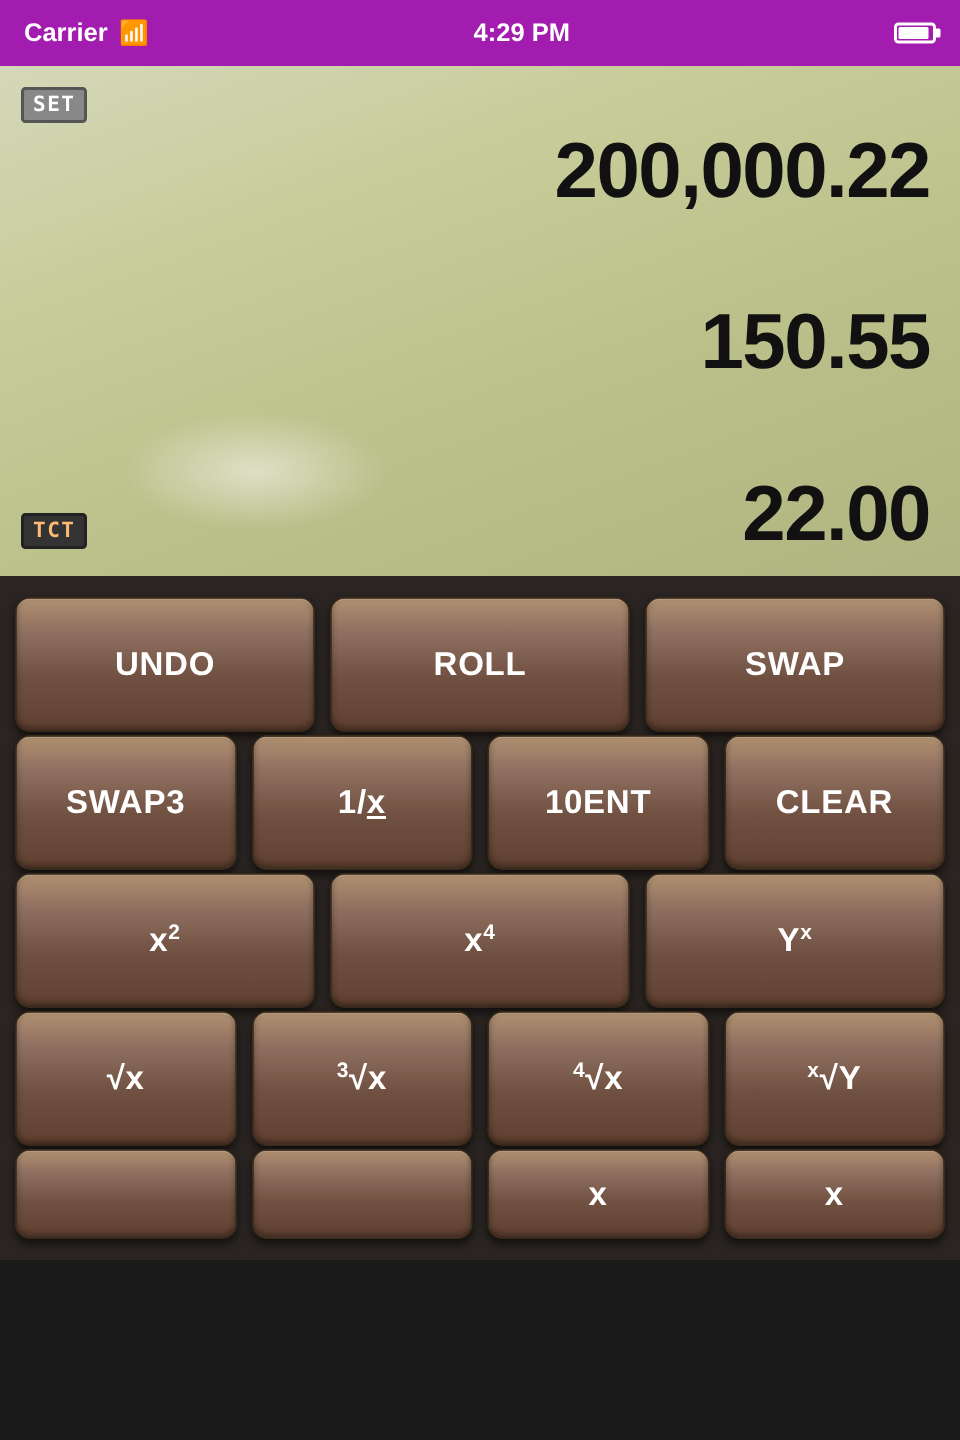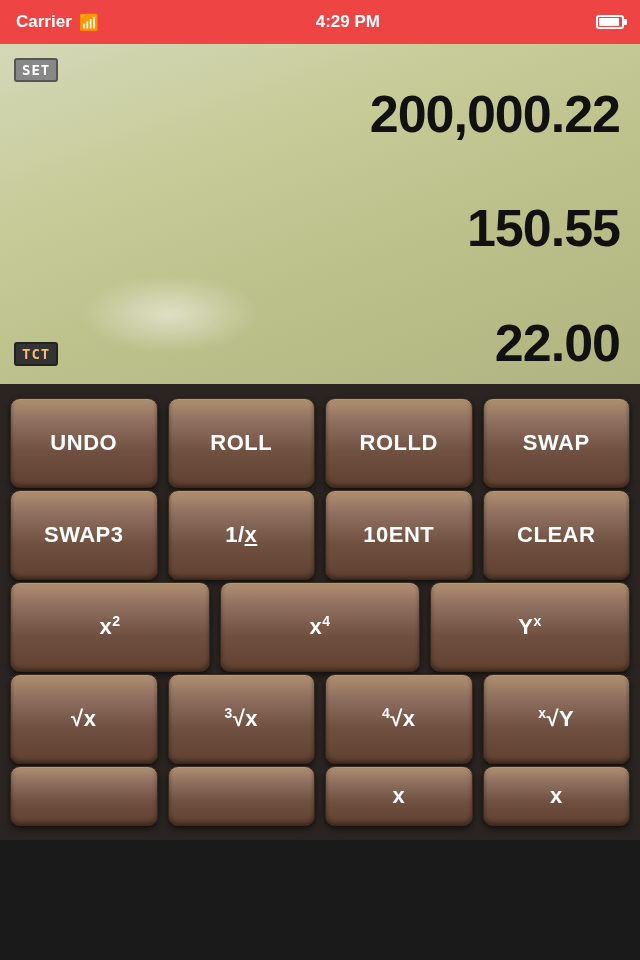--- a/index.html
+++ b/index.html
@@ -10,21 +10,21 @@
       height: 960px;
       background: #1a1a1a;
       font-family: 'Helvetica Neue', Helvetica, Arial, sans-serif;
       overflow: hidden;
     }
 
     
     .status-bar {
       width: 640px;
       height: 44px;
-      background: #ef4444;
+      background: #a21caf;
       display: flex;
       align-items: center;
       justify-content: space-between;
       padding: 0 16px;
     }
     .status-left {
       display: flex;
       align-items: center;
       gap: 8px;
       color: #fff;
@@ -227,23 +227,20 @@
 <div class="keypad">
 
   <div class="key-row">
     <div class="key">
       <span class="key-label">UNDO</span>
     </div>
     <div class="key">
       <span class="key-label">ROLL</span>
     </div>
     <div class="key">
-      <span class="key-label">ROLLD</span>
-    </div>
-    <div class="key">
       <span class="key-label">SWAP</span>
     </div>
   </div>
 
   <div class="key-row">
     <div class="key">
       <span class="key-label">SWAP3</span>
     </div>
     <div class="key">
       <span class="key-label">1/<span style="text-decoration:underline;">x</span></span>

